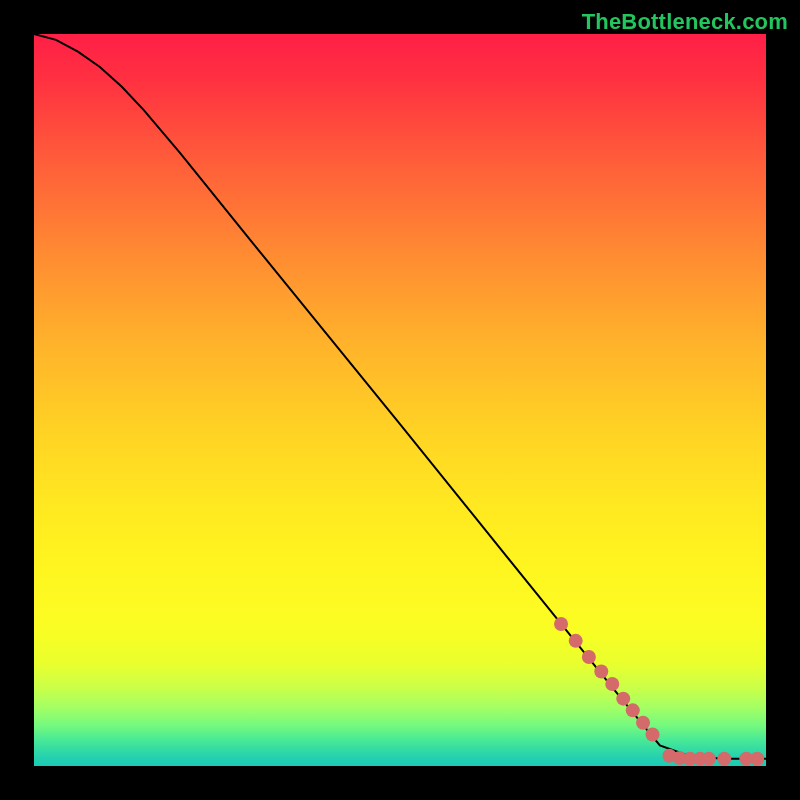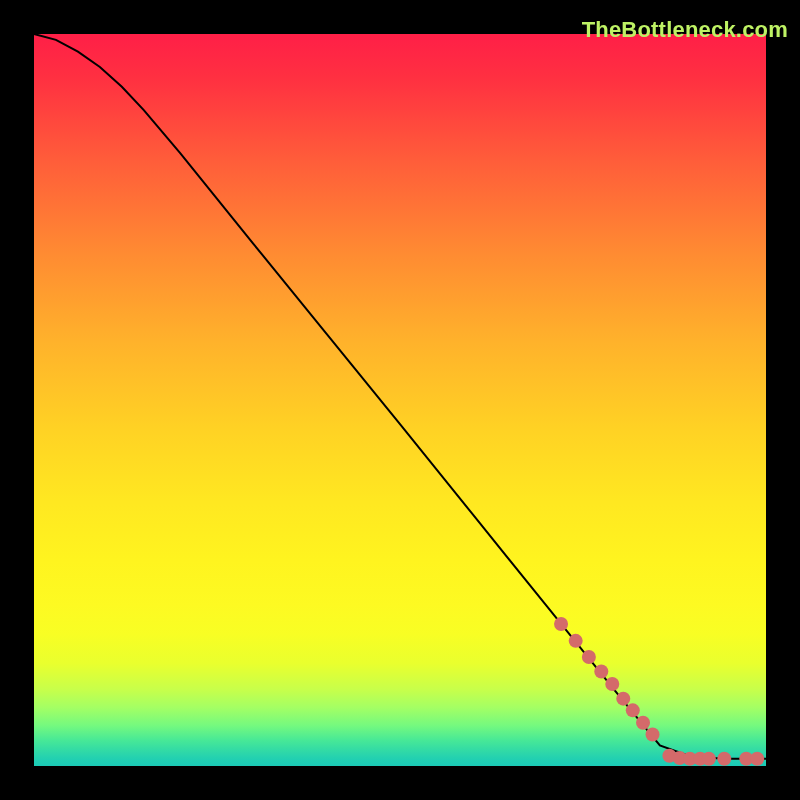--- a/index.html
+++ b/index.html
@@ -48,22 +48,22 @@
     position: absolute;
     left: 34px;
     top: 34px;
     width: 732px;
     height: 732px;
     overflow: visible;
   }
   .watermark-box {
     position: absolute;
     right: 12px;
-    top: 17px;
-    color: #bef264;
+    top: 9px;
+    color: #22c55e;
     font-family: Arial, Helvetica, sans-serif;
     font-size: 22px;
     font-weight: 600;
     letter-spacing: 0.2px;
   }
 </style>
 </head>
 <body>
 
 <div class="stage">

